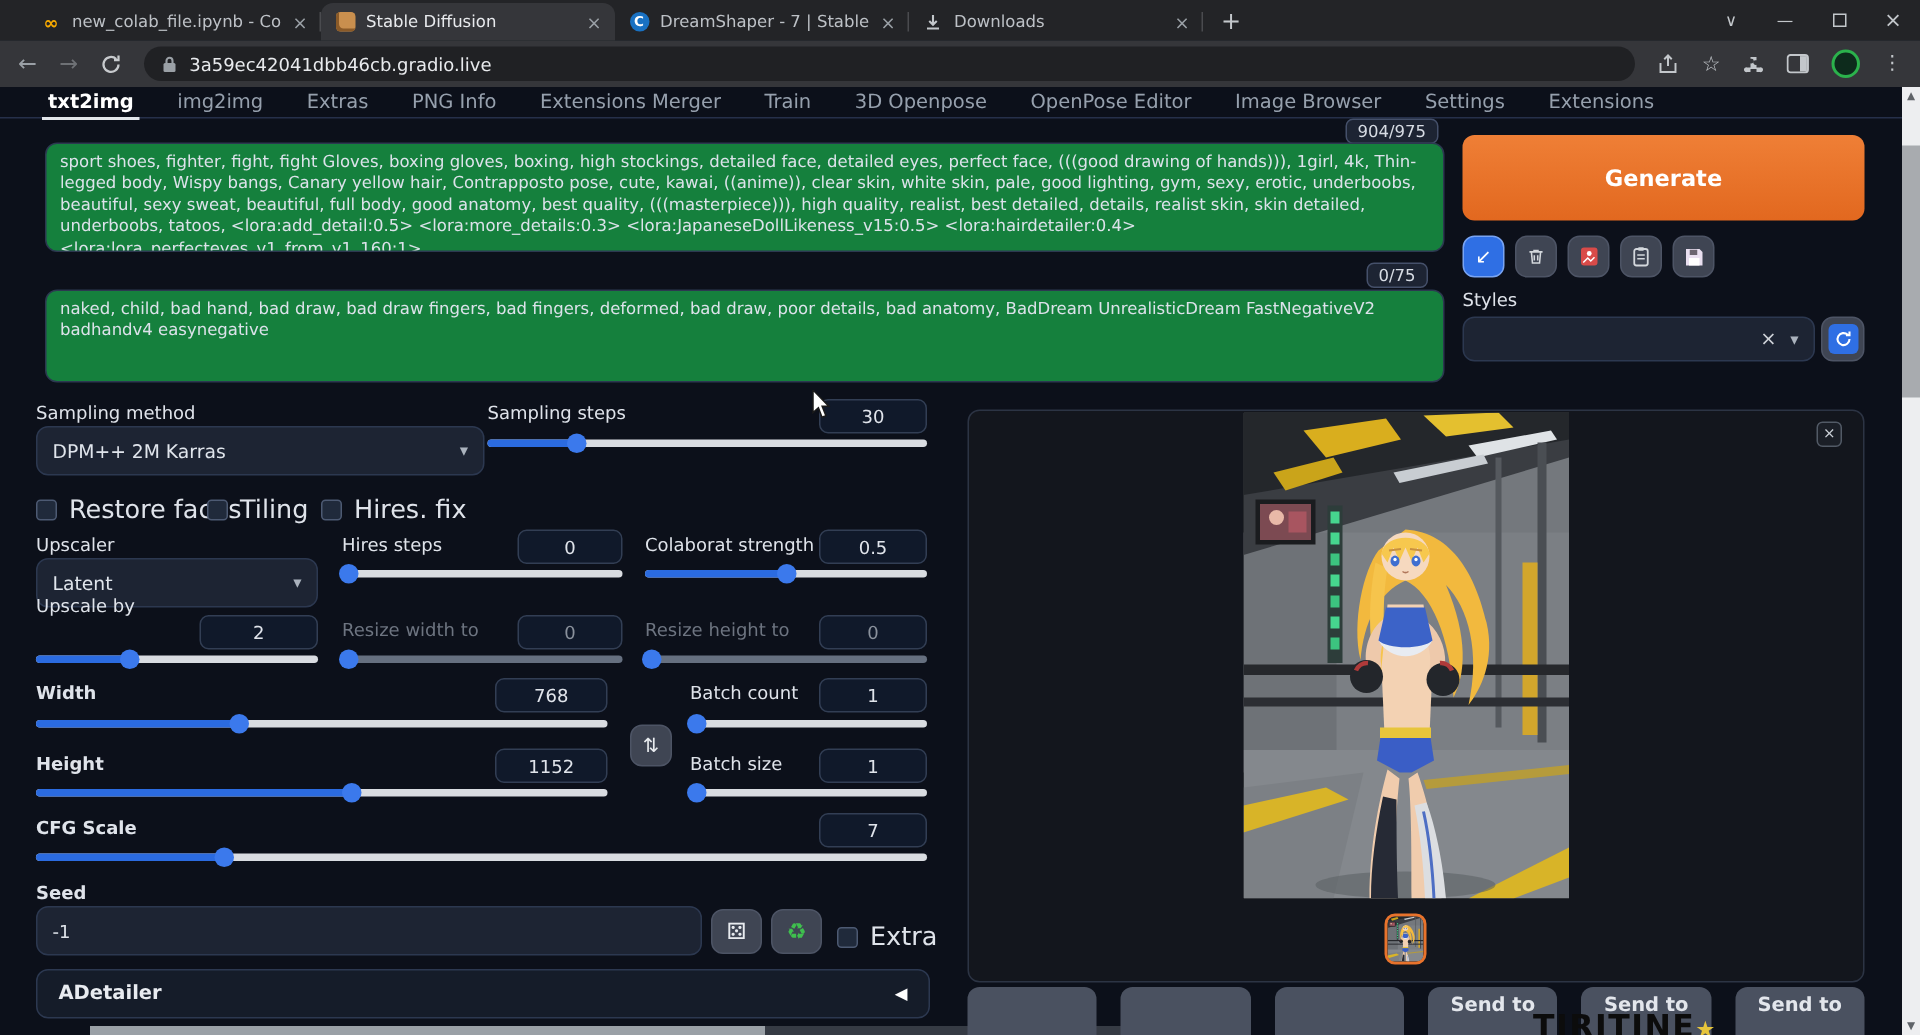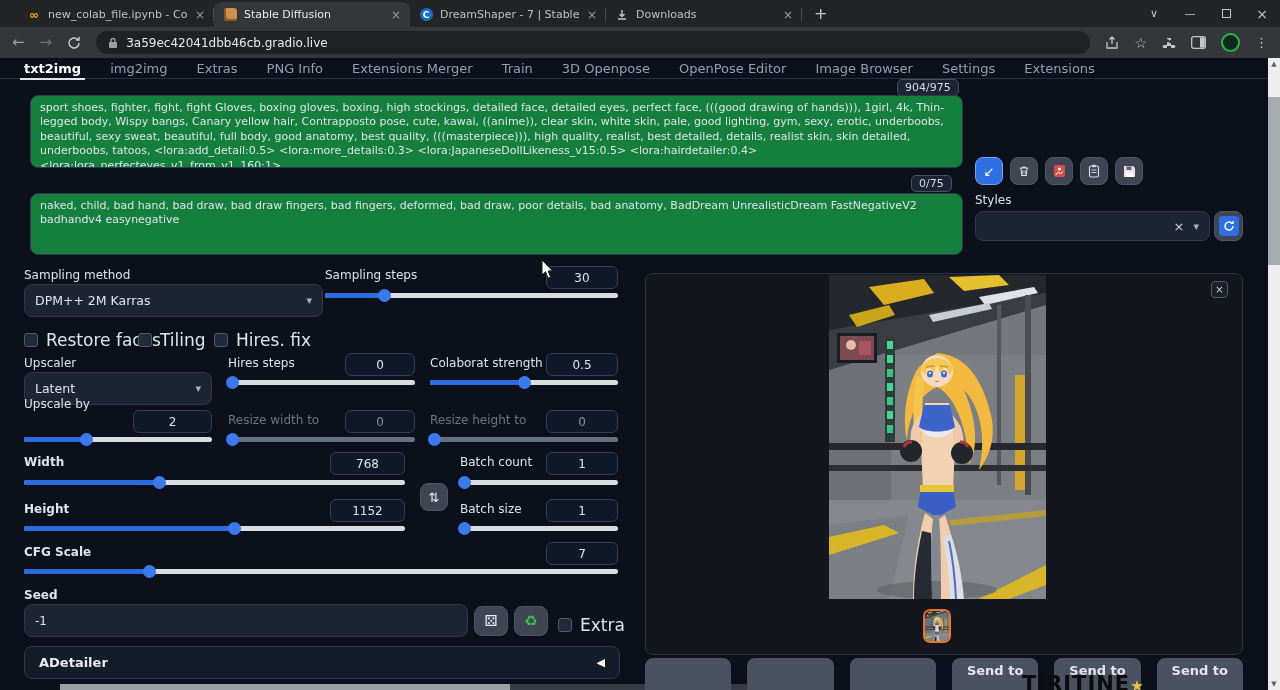--- a/index.html
+++ b/index.html
@@ -23,21 +23,21 @@
   .winbtn{width:36px;display:flex;align-items:center;justify-content:center;color:#c3c7cb;font-size:11px}
   .maxbox{width:9px;height:9px;border:1px solid #c3c7cb}
   .toolbar{position:absolute;top:27px;left:0;width:1280px;height:31px;background:#35363a;display:flex;align-items:center;padding:0 12px;gap:15px}
   .navbtn{font-size:15px;line-height:1}
   .urlpill{flex:1;height:23px;background:#202124;border-radius:12px;display:flex;align-items:center;gap:8px;padding:0 12px;color:#e8eaed;font-size:12px}
   .tbicons{display:flex;align-items:center;gap:15px}
   .avatar{width:19px;height:19px;border-radius:50%;background:#0d2b1c;border:2px solid #2bb24c}
 
   
   .page{position:absolute;top:58px;left:0;width:1268px;height:632px;background:#0c101a;overflow:hidden}
-  .navtabs{position:absolute;top:0;left:0;width:1268px;height:21px;border-bottom:1px solid #26304a;display:flex;align-items:center;padding-left:24px;gap:29px}
+  .navtabs{position:absolute;top:0;left:0;width:1268px;height:21px;border-bottom:1px solid #26304a;display:flex;align-items:center;padding-left:32px;gap:29px}
   .ntab{font-size:13px;color:#96a0ad;white-space:nowrap;position:relative}
   .ntab.active{color:#fff;font-weight:bold}
   .ntab.active::after{content:"";position:absolute;left:-4px;right:-4px;bottom:-4px;height:2px;background:#e2e6ea}
 
   .tbox{position:absolute;background:#15803d;border:1px solid #2c3850;border-radius:8px;color:#dce2ea;font-size:11px;line-height:14.4px;padding:5px 9px;overflow:hidden;letter-spacing:0}
   .counter{position:absolute;background:#1d2433;border:1px solid #45506a;border-radius:5px;color:#d7dce4;font-size:11px;padding:1px 7px}
 
   .genbtn{position:absolute;background:linear-gradient(180deg,#ef7f36,#e2681f);border-radius:8px;color:#fff;font-size:15px;font-weight:600;display:flex;align-items:center;justify-content:center;cursor:pointer}
   .tool{width:28px;height:28px;background:#3f4553;border:1px solid #4d5465;border-radius:8px;display:flex;align-items:center;justify-content:center}
   .tool.blue{background:#2f6fe4;border-color:#79a4f2;color:#fff;font-size:13px}
@@ -245,20 +245,21 @@
       <span class="ntab">Image Browser</span>
       <span class="ntab">Settings</span>
       <span class="ntab">Extensions</span>
     </div>
 
     <div class="counter" style="left:897px;top:21px">904/975</div>
     <div class="tbox" style="left:30px;top:37px;width:933px;height:73px">sport shoes, fighter, fight, fight Gloves, boxing gloves, boxing,  high stockings, detailed face, detailed eyes, perfect face, (((good drawing of hands))), 1girl, 4k, Thin-legged body, Wispy bangs, Canary yellow hair, Contrapposto pose, cute, kawai, ((anime)), clear skin, white skin, pale,  good lighting, gym, sexy, erotic, underboobs, beautiful, sexy sweat,  beautiful, full body, good anatomy, best quality, (((masterpiece))), high quality, realist, best detailed, details, realist skin, skin detailed, underboobs, tatoos, &lt;lora:add_detail:0.5&gt; &lt;lora:more_details:0.3&gt; &lt;lora:JapaneseDollLikeness_v15:0.5&gt; &lt;lora:hairdetailer:0.4&gt; &lt;lora:lora_perfecteyes_v1_from_v1_160:1&gt;</div>
     <div class="counter" style="left:911px;top:117px">0/75</div>
     <div class="tbox" style="left:30px;top:135px;width:933px;height:62px">naked, child, bad hand, bad draw, bad draw fingers, bad fingers, deformed, bad draw, poor details, bad anatomy, BadDream UnrealisticDream FastNegativeV2 badhandv4 easynegative</div>
 
+    <div class="genbtn" style="left:975px;top:32px;width:268px;height:57px">Generate</div>
     <div class="toolrow" style="left:975px;top:99px">
       <div class="tool blue">
           <span>↙</span>
         </div>
       <div class="tool">
         <span>
             <svg width="14" height="14" viewBox="0 0 16 16">
               <path d="M3 4.5h10M6.5 4.5v-1h3v1M4.5 4.5l.8 8.5h5.4l.8-8.5M6.7 7v4M9.3 7v4" stroke="#d3d7dc" stroke-width="1.2" fill="none"></path>
             </svg>
           </span>

